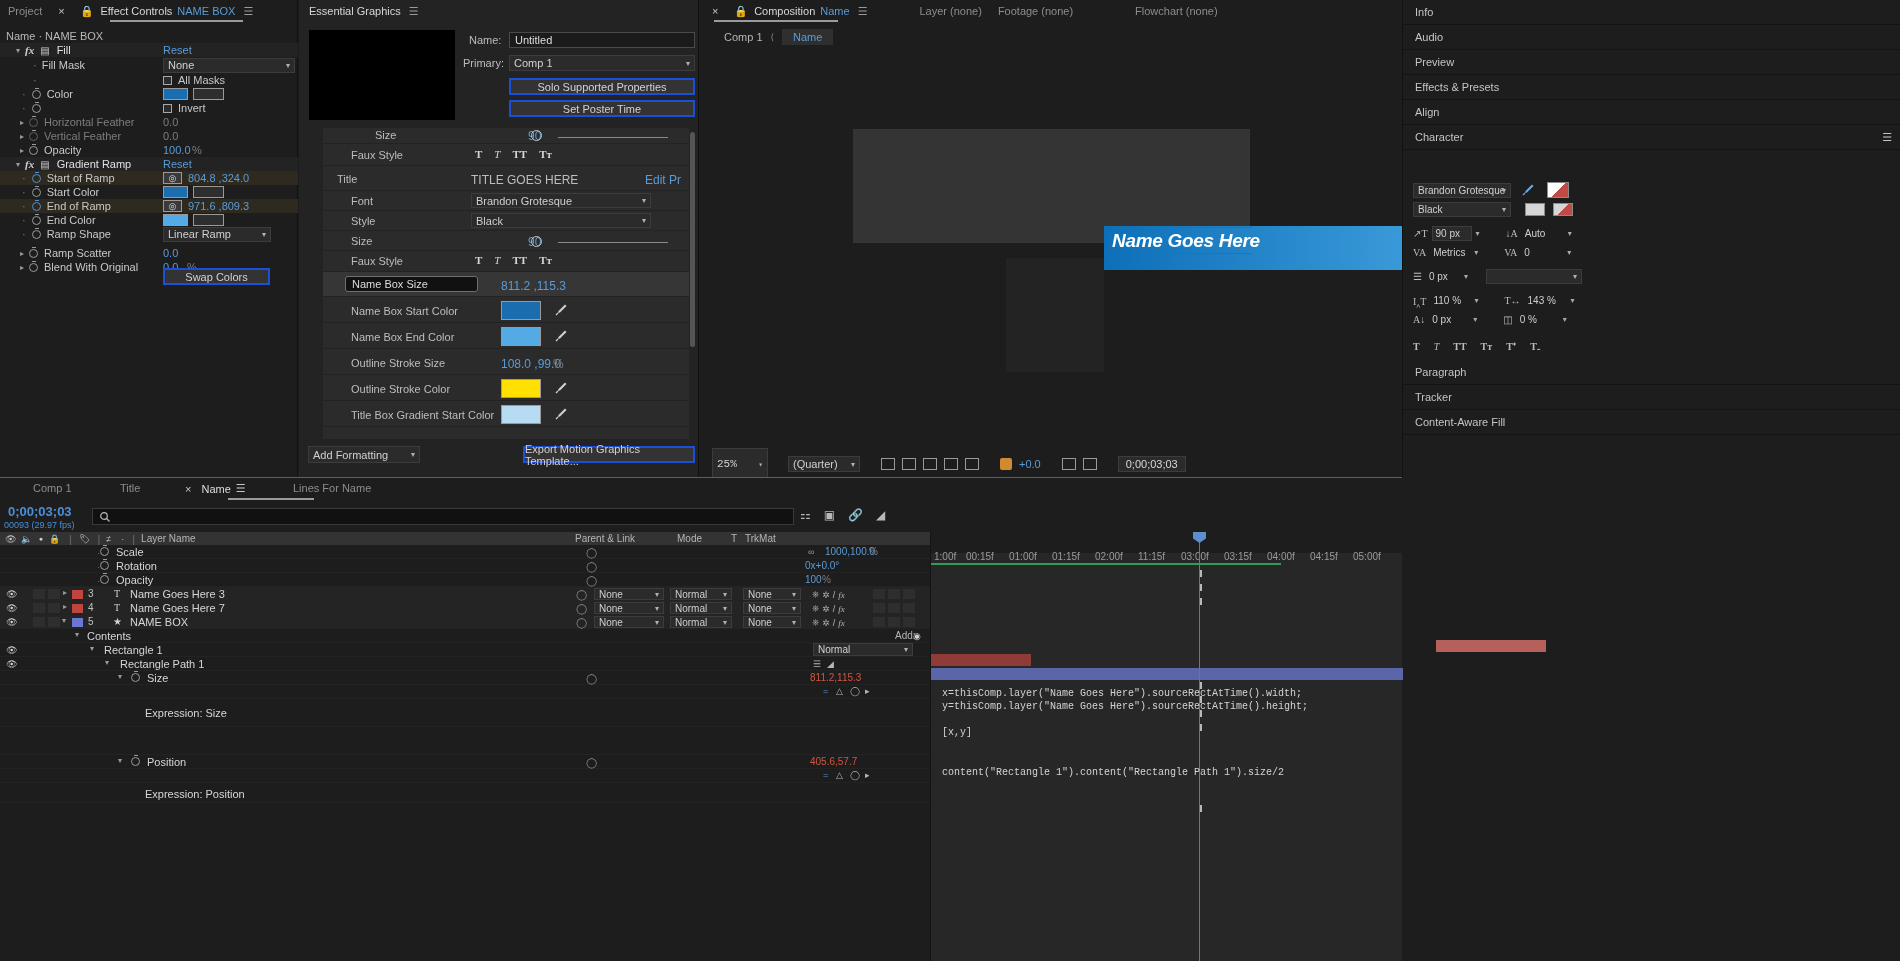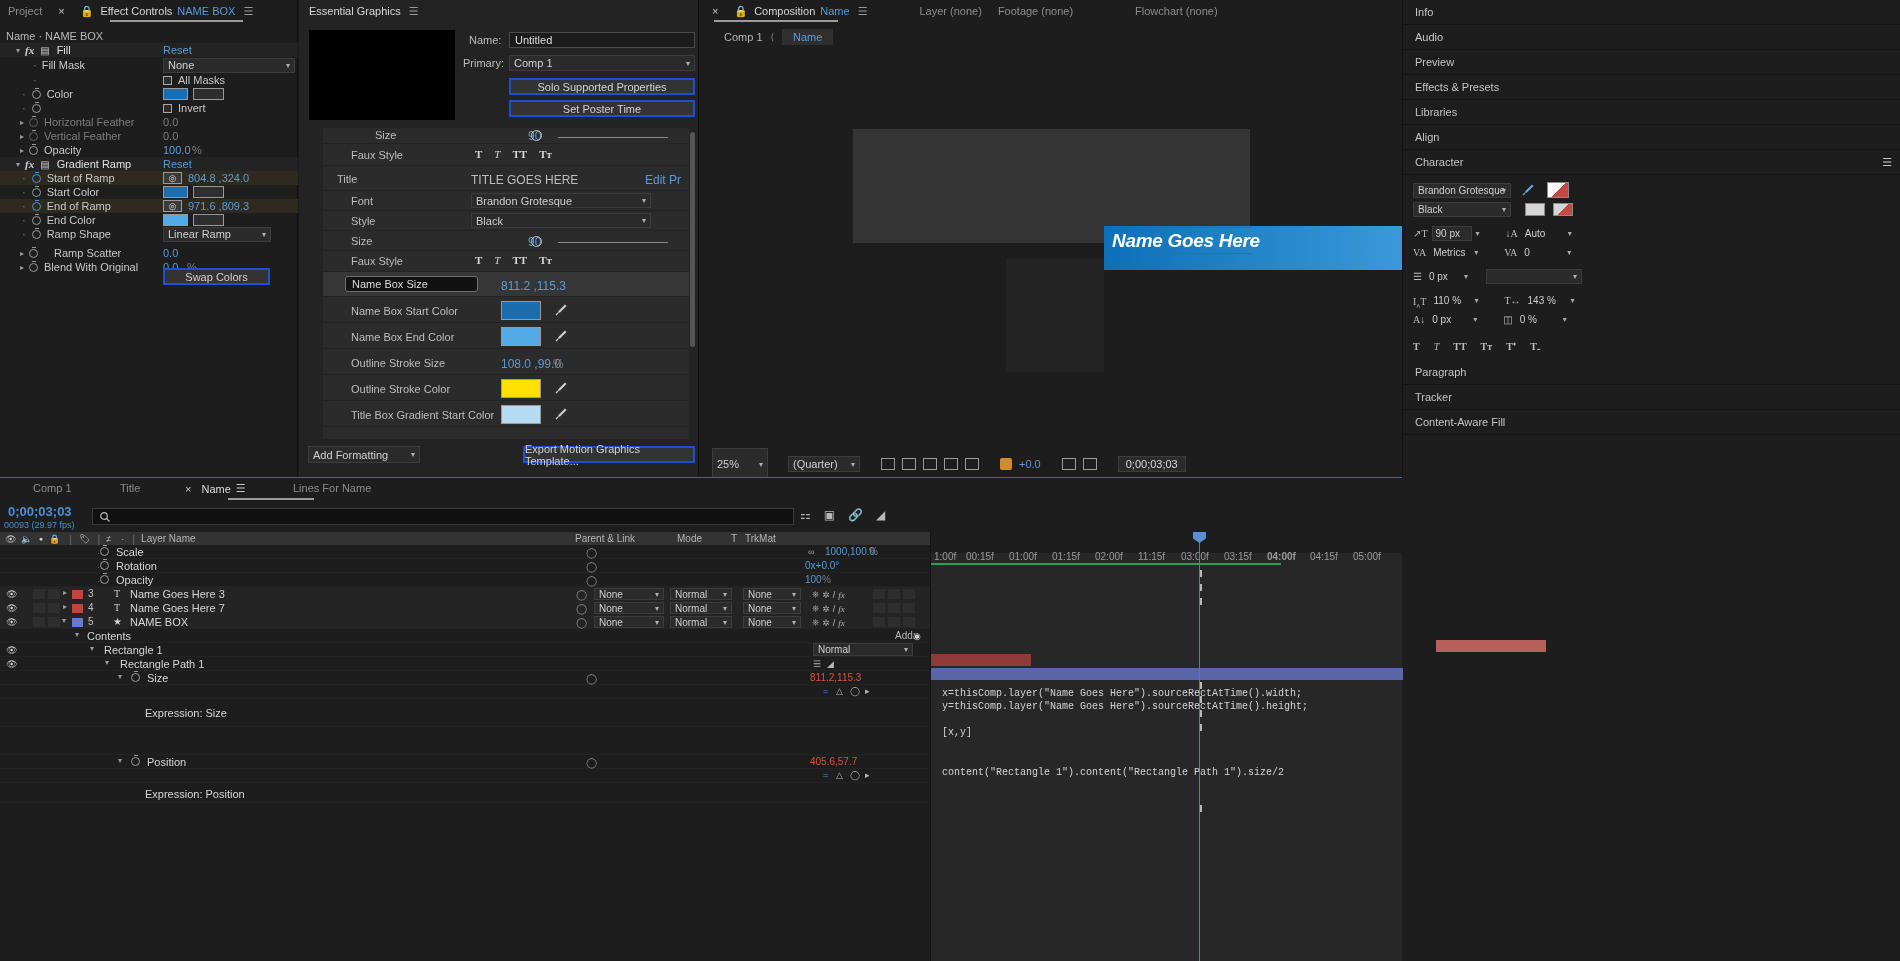--- a/index.html
+++ b/index.html
@@ -227,21 +227,21 @@
       <span class="kf" style="margin-left:6px;"></span>
       <span style="margin-left:6px;">Ramp Shape</span>
       <div class="dd" style="position:absolute;left:163px;width:108px;">
         <span>Linear Ramp</span>
       </div>
     </div>
 
     <div class="ecRow" style="top:246px;">
       <span class="arrow" style="margin-left:20px;">▸</span>
       <span class="kf" style="margin-left:5px;"></span>
-      <span style="margin-left:16px;">Ramp Scatter</span>
+      <span style="margin-left:6px;">Ramp Scatter</span>
       <span class="value" style="position:absolute;left:163px;">0.0</span>
     </div>
 
     <div class="ecRow" style="top:260px;">
       <span class="arrow" style="margin-left:20px;">▸</span>
       <span class="kf" style="margin-left:5px;"></span>
       <span style="margin-left:6px;">Blend With Original</span>
       <span class="value" style="position:absolute;left:163px;">0.0</span>
       <span class="dim" style="position:absolute;left:187px;">%</span>
     </div>
@@ -412,21 +412,21 @@
     <div id="compCanvas">
       <div id="compDark"></div>
       <div id="nameBox" style="background: linear-gradient(90deg, rgb(13, 111, 184) 0%, rgb(58, 154, 217) 100%);">
         <div id="nameBoxText">Name Goes Here</div>
       </div>
       <div class="compLine" style="left:305px;top:98px;width:94px;"></div>
       <div class="compLine" style="left:305px;top:124px;width:94px;"></div>
     </div>
 
     <div id="compToolbar">
-      <div class="dd" style="width:56px;height:32px;">
+      <div class="dd" style="width:56px;height:32px;font-family:Liberation Mono, monospace;">
         <span>25%</span>
       </div>
       <div class="dd" style="width:72px;height:16px;margin-left:13px;">
         <span>(Quarter)</span>
       </div>
       <span style="margin-left:14px;" class="tbIcon"></span>
       <span class="tbIcon"></span>
       <span class="tbIcon"></span>
       <span class="tbIcon"></span>
       <span class="tbIcon"></span>
@@ -443,23 +443,20 @@
         <span>Info</span>
       </div>
     <div class="rsec">
         <span>Audio</span>
       </div>
     <div class="rsec">
         <span>Preview</span>
       </div>
     <div class="rsec">
         <span>Effects &amp; Presets</span>
-      </div>
-    <div class="rsec">
-        <span>Libraries</span>
       </div>
     <div class="rsec">
         <span>Align</span>
       </div>
     <div class="rsec">
       <span>Character</span>
       <span class="hamb" style="position:absolute;right:8px;">☰</span>
     </div>
 
     <div style="position:absolute;left:10px;top:182px;width:480px;">
@@ -784,21 +781,21 @@
     <div id="graphArea">
       <div id="ruler">
         <span class="rtick" style="left:3px;">1:00f</span>
         <span class="rtick" style="left:35px;">00:15f</span>
         <span class="rtick" style="left:78px;">01:00f</span>
         <span class="rtick" style="left:121px;">01:15f</span>
         <span class="rtick" style="left:164px;">02:00f</span>
         <span class="rtick" style="left:207px;">11:15f</span>
         <span class="rtick" style="left:250px;">03:00f</span>
         <span class="rtick" style="left:293px;">03:15f</span>
-        <span class="rtick" style="left:336px;font-weight:bold;">04:00f</span>
+        <span class="rtick" style="left:336px;">04:00f</span>
         <span class="rtick" style="left:379px;">04:15f</span>
         <span class="rtick" style="left:422px;">05:00f</span>
       </div>
 
       <div style="position:absolute;left:0;top:21px;width:472px;height:13px;">
         <div style="position:absolute;left:0;top:10px;width:350px;height:2px;background:#2f9e57;"></div>
       </div>
 
       <div class="gkey" style="left:269px;top:38px;"></div>
       <div class="gkey" style="left:269px;top:52px;"></div>

